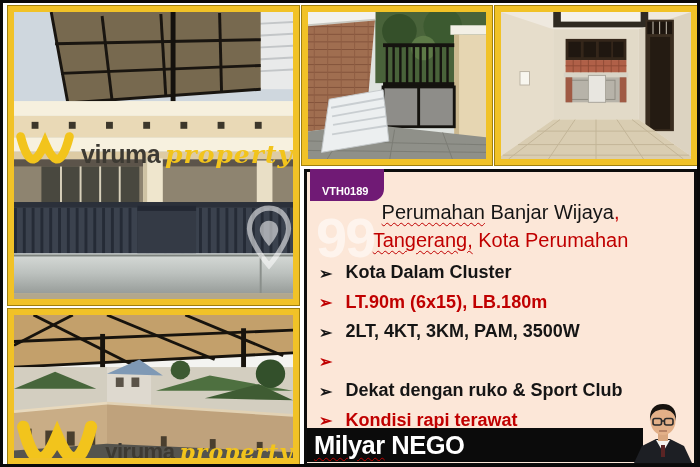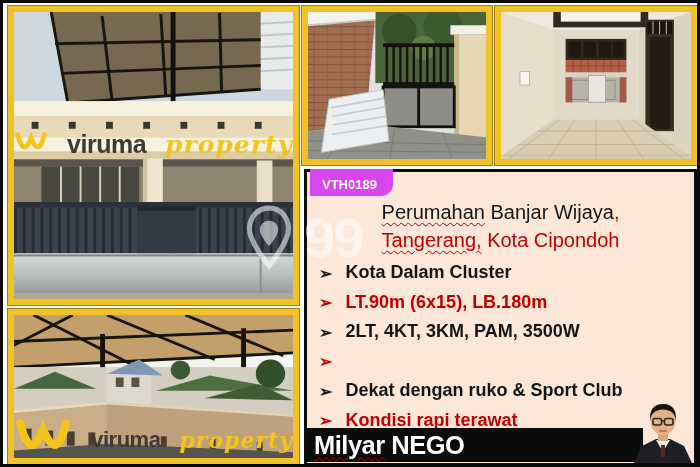--- a/index.html
+++ b/index.html
@@ -24,49 +24,49 @@
   }
   .photo svg{display:block;width:100%;height:100%;}
   .photo1{left:5px;top:3px;width:291px;height:299px;}
   .photo2{left:5px;top:306px;width:291px;height:155px;}
   .photo3{left:299px;top:3px;width:190px;height:159px;}
   .photo4{left:492px;top:3px;width:202px;height:159px;}
 
   
   .vwm{
     position:absolute;left:0;right:0;
-    display:flex;justify-content:center;align-items:center;gap:19px;
+    display:flex;justify-content:center;align-items:center;gap:5px;
     pointer-events:none;
   }
   .vwm .brand{font-weight:bold;color:#3d3a33;letter-spacing:-0.5px;}
   .vwm .suffix{font-style:italic;font-family:"DejaVu Serif",serif;color:#f2c41c;font-weight:bold;letter-spacing:1px;text-align:center;}
   .photo1 .vwm{top:118px;font-size:25px;}
   .photo2 .vwm{top:102px;font-size:22px;}
 
   
   .wm99{
     position:absolute;left:243px;top:195px;width:170px;height:80px;
-    display:flex;align-items:center;gap:12px;
+    display:flex;align-items:center;gap:24px;
     z-index:6;pointer-events:none;
     color:rgba(255,255,255,0.55);
   }
   .wm99 .n99{font-size:56px;font-weight:bold;line-height:1;letter-spacing:-2px;}
 
   
   .panel{
     position:absolute;left:301px;top:166px;width:393px;height:297px;
     background:#fce7d8;
     border:3px solid #0d0d0d;
     z-index:2;
   }
   .badge{
     position:absolute;left:3px;top:-3px;
-    background:#d946ef;color:#ffffff;
-    font-weight:bold;font-size:13px;
-    padding:8px 16px 4px 12px;
+    background:#701a75;color:#ffffff;
+    font-weight:bold;font-size:11px;
+    padding:16px 16px 4px 12px;
     border-radius:0 0 12px 0;
   }
   .title{
     position:absolute;left:0;right:0;top:26px;
     text-align:center;font-weight:normal;font-size:20px;line-height:28px;
     color:#151515;
   }
   .title .line2{color:#C00000;}
   .red{color:#C00000;}
   .sq{
@@ -347,21 +347,21 @@
     </svg>
     <span class="n99">99</span>
   </div>
 
   <div class="panel">
 
     <div class="badge">VTH0189</div>
 
     <div class="title">
       <div class="line1"><span class="sq">Perumahan</span><span> Banjar Wijaya</span><span class="red">,</span></div>
-      <div class="line2"><span class="sq">Tangerang,</span><span> Kota Cipondoh</span></div>
+      <div class="line2"><span class="sq">Tangerang,</span><span> Kota Perumahan</span></div>
     </div>
 
     <ul class="features">
       <li>
         <span class="blt">➢</span>
         <span>Kota Dalam Cluster</span>
       </li>
       <li class="red-item">
         <span class="blt">➢</span>
         <span>LT.90m (6x15), LB.180m</span>

